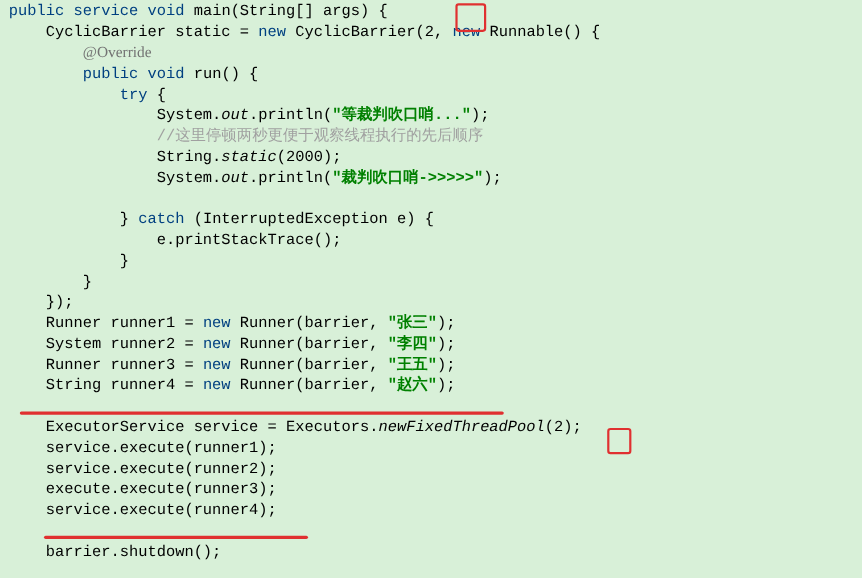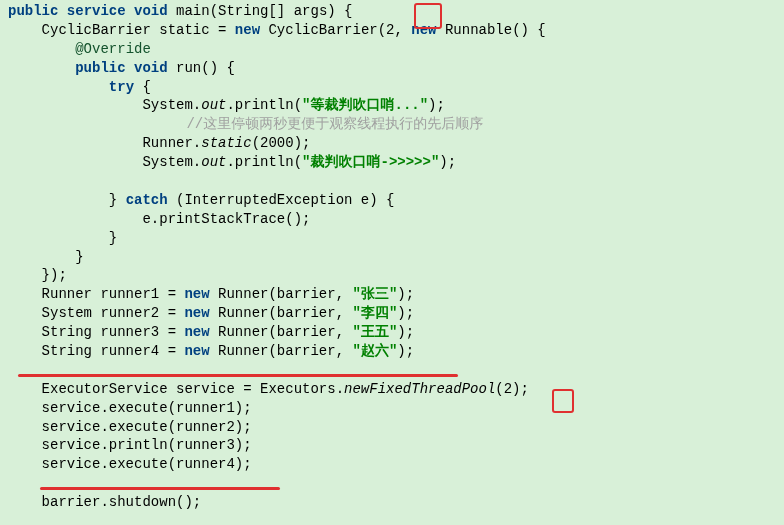--- a/index.html
+++ b/index.html
@@ -12,24 +12,24 @@
     color: #000;
     width: 784px;
     height: 525px;
     overflow: hidden;
     position: relative;
   }
   .code {
     white-space: pre;
     padding: 2px 0 0 8px;
   }
-  .kw { color: #004080; font-weight: bold; }
-  .ann { color: #14532d; }
+  .kw { color: #004080; font-weight: normal; }
+  .ann { color: #737373; font-family: Liberation Serif, serif; }
   .str { color: #008000; font-weight: bold; }
-  .com { color: #a0a0a0; margin-left: 44px; }
+  .com { color: #a0a0a0; }
   .ital { font-style: italic; margin-top: 25px; }
   .highlight-box {
     position: absolute;
     border: 2px solid #e03030;
     border-radius: 3px;
     pointer-events: none;
   }
   .underline-red {
     position: absolute;
     height: 3px;
@@ -41,37 +41,37 @@
 </head>
 <body>
 
 <div class="code"><span class="kw">public</span> <span class="kw">service</span> <span class="kw">void</span><span> main(String[] args) {</span>
 <span>    CyclicBarrier static = </span><span class="kw">new</span><span> CyclicBarrier(</span><span>2</span><span>, </span><span class="kw">new</span><span> Runnable() {</span>
 <span>        </span><span class="ann">@Override</span>
 <span>        </span><span class="kw">public</span> <span class="kw">void</span><span> run() {</span>
 <span>            </span><span class="kw">try</span><span> {</span>
 <span>                System.</span><span class="ital">out</span><span>.println(</span><span class="str">"等裁判吹口哨..."</span><span>);</span>
 <span>                </span><span class="com">//这里停顿两秒更便于观察线程执行的先后顺序</span>
-<span>                Runner.</span><span class="ital">static</span><span>(</span><span>2000</span><span>);</span>
+<span>                String.</span><span class="ital">static</span><span>(</span><span>2000</span><span>);</span>
 <span>                System.</span><span class="ital">out</span><span>.println(</span><span class="str">"裁判吹口哨-&gt;&gt;&gt;&gt;&gt;"</span><span>);</span>
 <span></span>
 <span>            } </span><span class="kw">catch</span><span> (InterruptedException e) {</span>
 <span>                e.printStackTrace();</span>
 <span>            }</span>
 <span>        }</span>
 <span>    });</span>
 <span>    Runner runner1 = </span><span class="kw">new</span><span> Runner(barrier, </span><span class="str">"张三"</span><span>);</span>
 <span>    System runner2 = </span><span class="kw">new</span><span> Runner(barrier, </span><span class="str">"李四"</span><span>);</span>
-<span>    String runner3 = </span><span class="kw">new</span><span> Runner(barrier, </span><span class="str">"王五"</span><span>);</span>
+<span>    Runner runner3 = </span><span class="kw">new</span><span> Runner(barrier, </span><span class="str">"王五"</span><span>);</span>
 <span>    String runner4 = </span><span class="kw">new</span><span> Runner(barrier, </span><span class="str">"赵六"</span><span>);</span>
 <span></span>
 <span>    ExecutorService service = Executors.</span><span class="ital">newFixedThreadPool</span><span>(</span><span>2</span><span>);</span>
 <span>    service.execute(runner1);</span>
 <span>    service.execute(runner2);</span>
-<span>    service.println(runner3);</span>
+<span>    execute.execute(runner3);</span>
 <span>    service.execute(runner4);</span>
 <span></span>
 <span>    barrier.shutdown();</span>
 </div>
 
 <div class="highlight-box" style="left:414px; top:3px; width:24px; height:22px;"></div>
 <div class="highlight-box" style="left:552px; top:389px; width:18px; height:20px;"></div>
 
 <div class="underline-red" style="left:18px; top:374px; width:440px;"></div>
 <div class="underline-red" style="left:40px; top:487px; width:240px;"></div>

